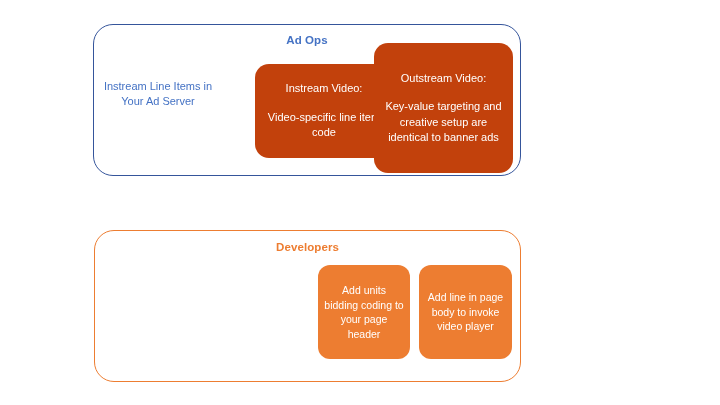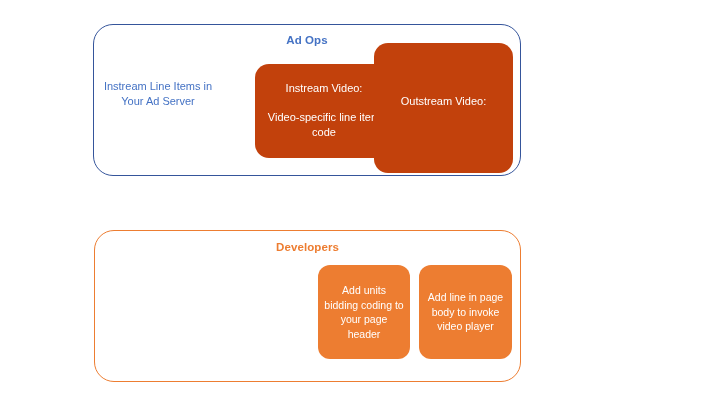--- a/index.html
+++ b/index.html
@@ -156,20 +156,21 @@
 
     <div class="card card-blue card-instream">
       <span class="card-heading">Instream Video:</span>
       <span class="card-spacer"></span>
       <span class="card-body">Video-specific line item code</span>
     </div>
 
     <div class="card card-blue card-outstream">
       <span class="card-heading">Outstream Video:</span>
       <span class="card-spacer"></span>
+      <span class="card-body">Key-value targeting and creative setup are identical to banner ads</span>
     </div>
 
   </div>
 
   <div class="group group-devs">
 
     <div class="group-title group-title-devs">Developers</div>
 
 
 

